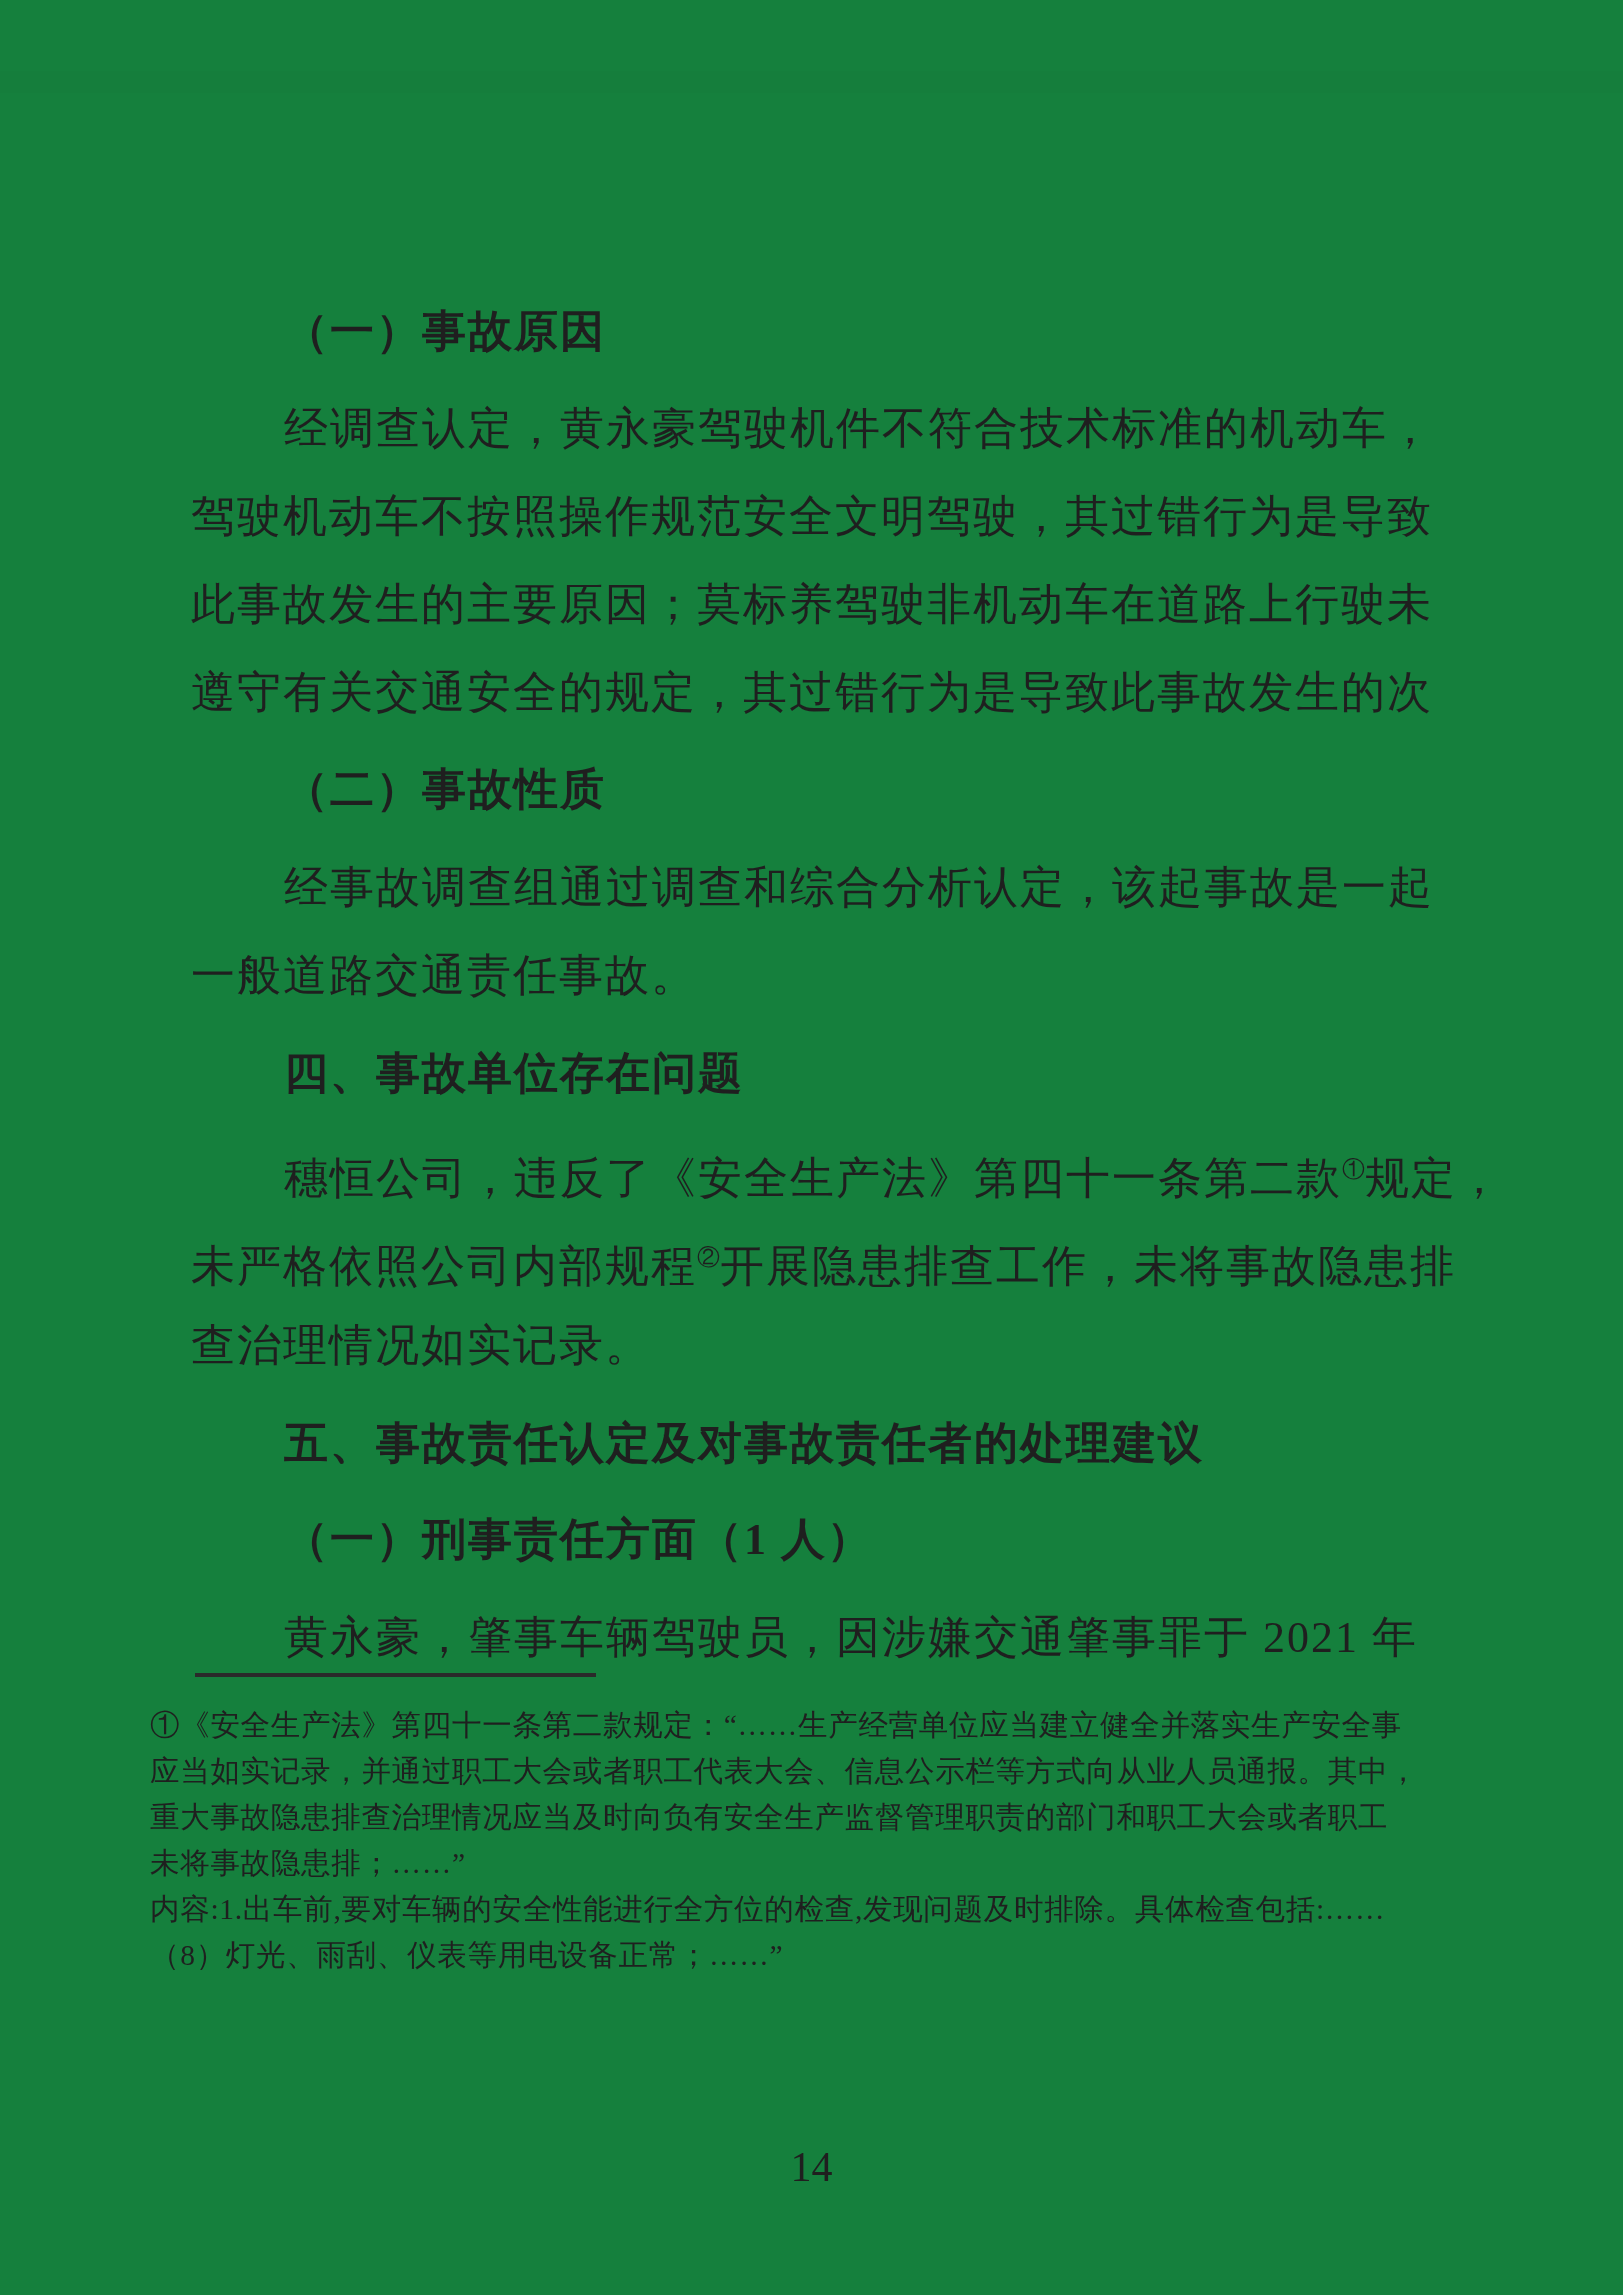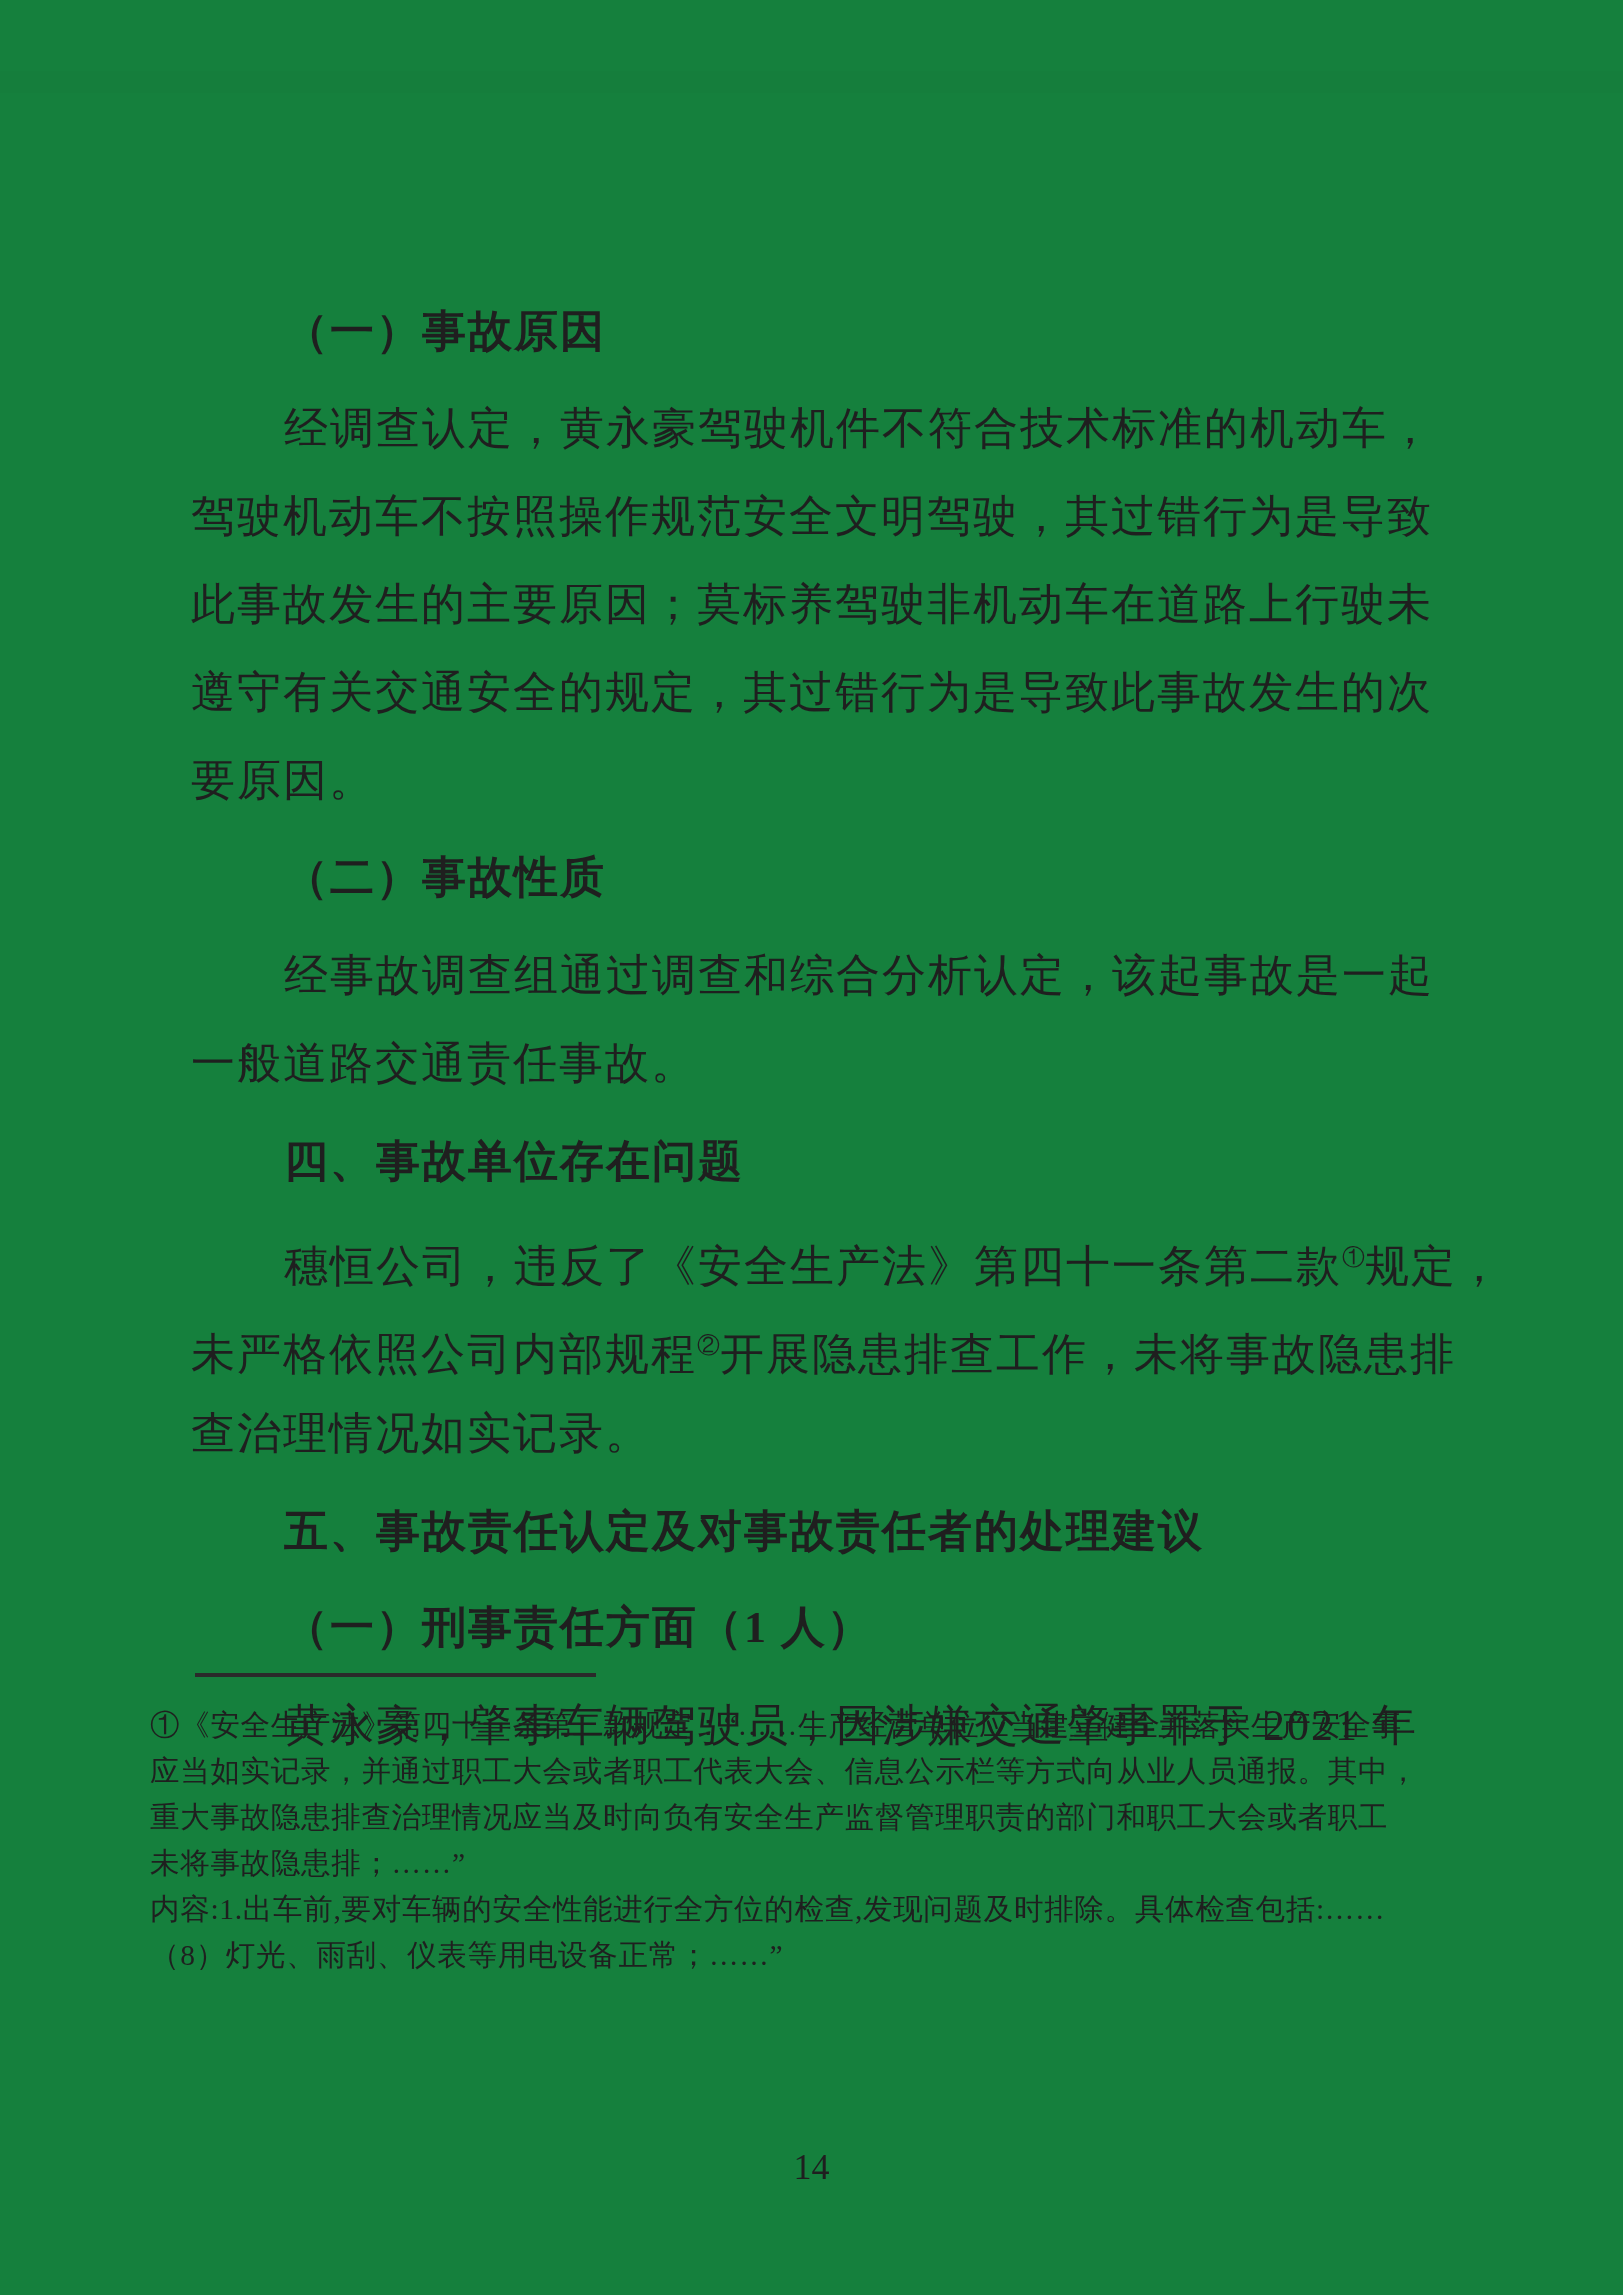--- a/index.html
+++ b/index.html
@@ -79,41 +79,40 @@
     height: 46px;
     letter-spacing: 0.7px;
     white-space: nowrap;
   }
   .page-number {
     position: absolute;
     left: 0;
     top: 2148px;
     width: 100%;
     text-align: center;
-    font-size: 36px;
+    font-size: 42px;
     line-height: 39px;
     font-family: "Liberation Serif", "DejaVu Serif", serif;
   }
 </style>
 </head>
 <body>
 
 <div class="page">
 
   <div class="scan-band"></div>
 
   <div class="content">
 
     <div class="line h-kai indent">（一）事故原因</div>
 
     <div class="line indent gap">经调查认定，黄永豪驾驶机件不符合技术标准的机动车，</div>
     <div class="line">驾驶机动车不按照操作规范安全文明驾驶，其过错行为是导致</div>
     <div class="line">此事故发生的主要原因；莫标养驾驶非机动车在道路上行驶未</div>
     <div class="line">遵守有关交通安全的规定，其过错行为是导致此事故发生的次</div>
-    <div class="line">要原因。</div>
 
     <div class="line h-kai indent gap">（二）事故性质</div>
 
     <div class="line indent gap">经事故调查组通过调查和综合分析认定，该起事故是一起</div>
     <div class="line">一般道路交通责任事故。</div>
 
     <div class="line h-hei indent gap">四、事故单位存在问题</div>
 
     <div class="line indent gap"><span>穗恒公司，违反了《安全生产法》第四十一条第二款</span><span class="fn-sup">①</span><span>规定，</span></div>
     <div class="line"><span>未严格依照公司内部规程</span><span class="fn-sup">②</span><span>开展隐患排查工作，未将事故隐患排</span></div>

